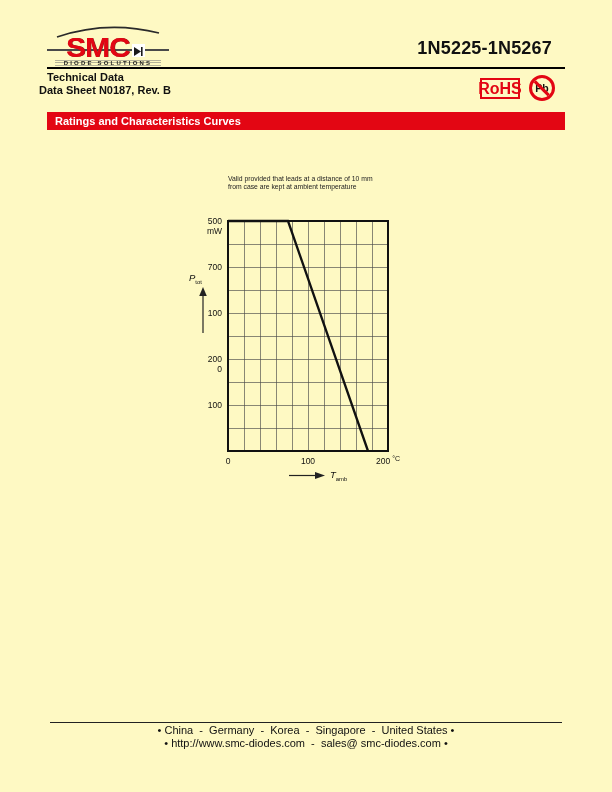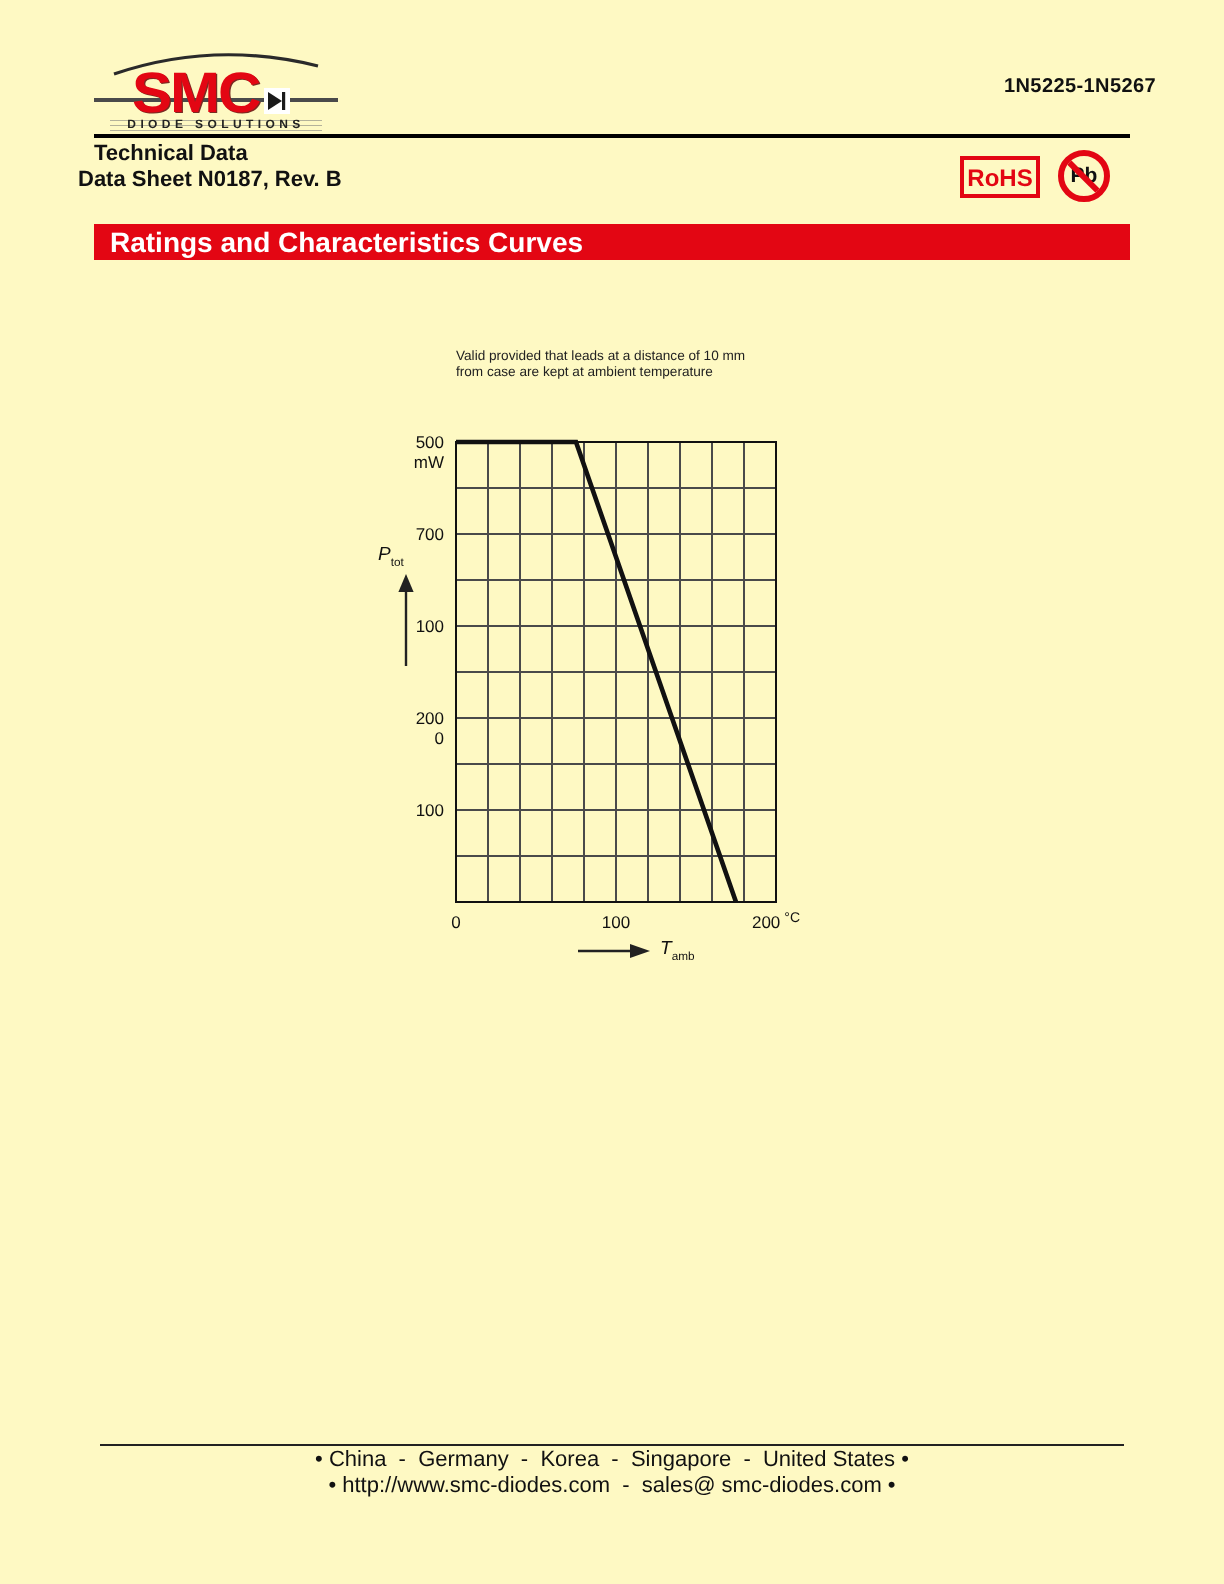--- a/index.html
+++ b/index.html
@@ -10,38 +10,38 @@
   .logo{position:absolute;left:55px;top:12px;width:106px;height:58px;}
   .logo-arc{position:absolute;left:0;top:9px;width:106px;height:18px;overflow:visible;}
   .logo-line{position:absolute;left:-8px;top:37px;width:122px;height:1.5px;background:#4a4a4a;}
   .logo-smc{position:absolute;left:11px;top:21px;font-size:30px;font-weight:800;line-height:1;
             letter-spacing:-1px;color:#e30613;transform:scaleY(.95);transform-origin:top left;
             text-shadow:.6px .6px 0 #7a2b22;}
   .logo-diode{position:absolute;left:77px;top:32px;width:13px;height:13px;background:#fff;}
   .logo-tagline{position:absolute;left:0px;top:48px;width:106px;text-align:center;font-size:6px;
                 font-weight:bold;letter-spacing:2.2px;color:#222;white-space:nowrap;
                 background:repeating-linear-gradient(to bottom,rgba(120,120,120,.55) 0 .7px,transparent .7px 2.4px);}
-  .part-number{position:absolute;right:34px;top:38px;font-size:10px;font-weight:bold;letter-spacing:.2px;}
+  .part-number{position:absolute;right:60px;top:38px;font-size:18px;font-weight:bold;letter-spacing:.2px;}
   .header-rule{position:absolute;left:47px;top:67px;width:518px;height:2.4px;background:#000;}
   .doc-line1{position:absolute;left:47px;top:71px;font-size:11px;font-weight:bold;}
   .doc-line2{position:absolute;left:39px;top:84px;font-size:11px;font-weight:bold;}
 
   .rohs-badge{position:absolute;left:480px;top:78px;width:40px;height:21px;box-sizing:border-box;
-              border:2px solid #e30613;border-radius:0;color:#e30613;font-weight:bold;font-size:12px;
+              border:2px solid #e30613;border-radius:0;color:#e30613;font-weight:bold;font-size:16px;
               display:flex;align-items:center;justify-content:center;}
   .pb-icon{position:absolute;left:529px;top:75px;width:26px;height:26px;box-sizing:border-box;
            border:3.2px solid #e30613;border-radius:50%;overflow:hidden;
            display:flex;align-items:center;justify-content:center;}
   .pb-text{font-size:10.5px;font-weight:bold;color:#111;z-index:1;}
   .pb-slash{position:absolute;left:50%;top:-2px;bottom:-2px;width:3.4px;margin-left:-1.7px;
             background:#e30613;transform:rotate(-45deg);z-index:2;}
 
   
   .banner{position:absolute;left:47px;top:112px;width:518px;height:18px;box-sizing:border-box;
-          background:#e30613;color:#fff;font-weight:bold;font-size:14px;line-height:18px;
+          background:#e30613;color:#fff;font-weight:bold;font-size:11px;line-height:18px;
           padding-left:8px;}
 
   
   .chart-title{position:absolute;left:228px;top:149px;font-size:10px;font-weight:bold;line-height:11.5px;}
   .chart-subtitle{position:absolute;left:228px;top:175px;font-size:6.8px;line-height:8px;color:#222;}
 
   .plot-region{position:absolute;left:228px;top:221px;width:160px;height:230px;}
   .plot-region svg{position:absolute;left:0;top:0;width:160px;height:230px;overflow:visible;}
   .grid{stroke:#4a4a4a;stroke-width:.65;shape-rendering:crispEdges;}
   .frame{fill:none;stroke:#111;stroke-width:1.4;shape-rendering:crispEdges;}

